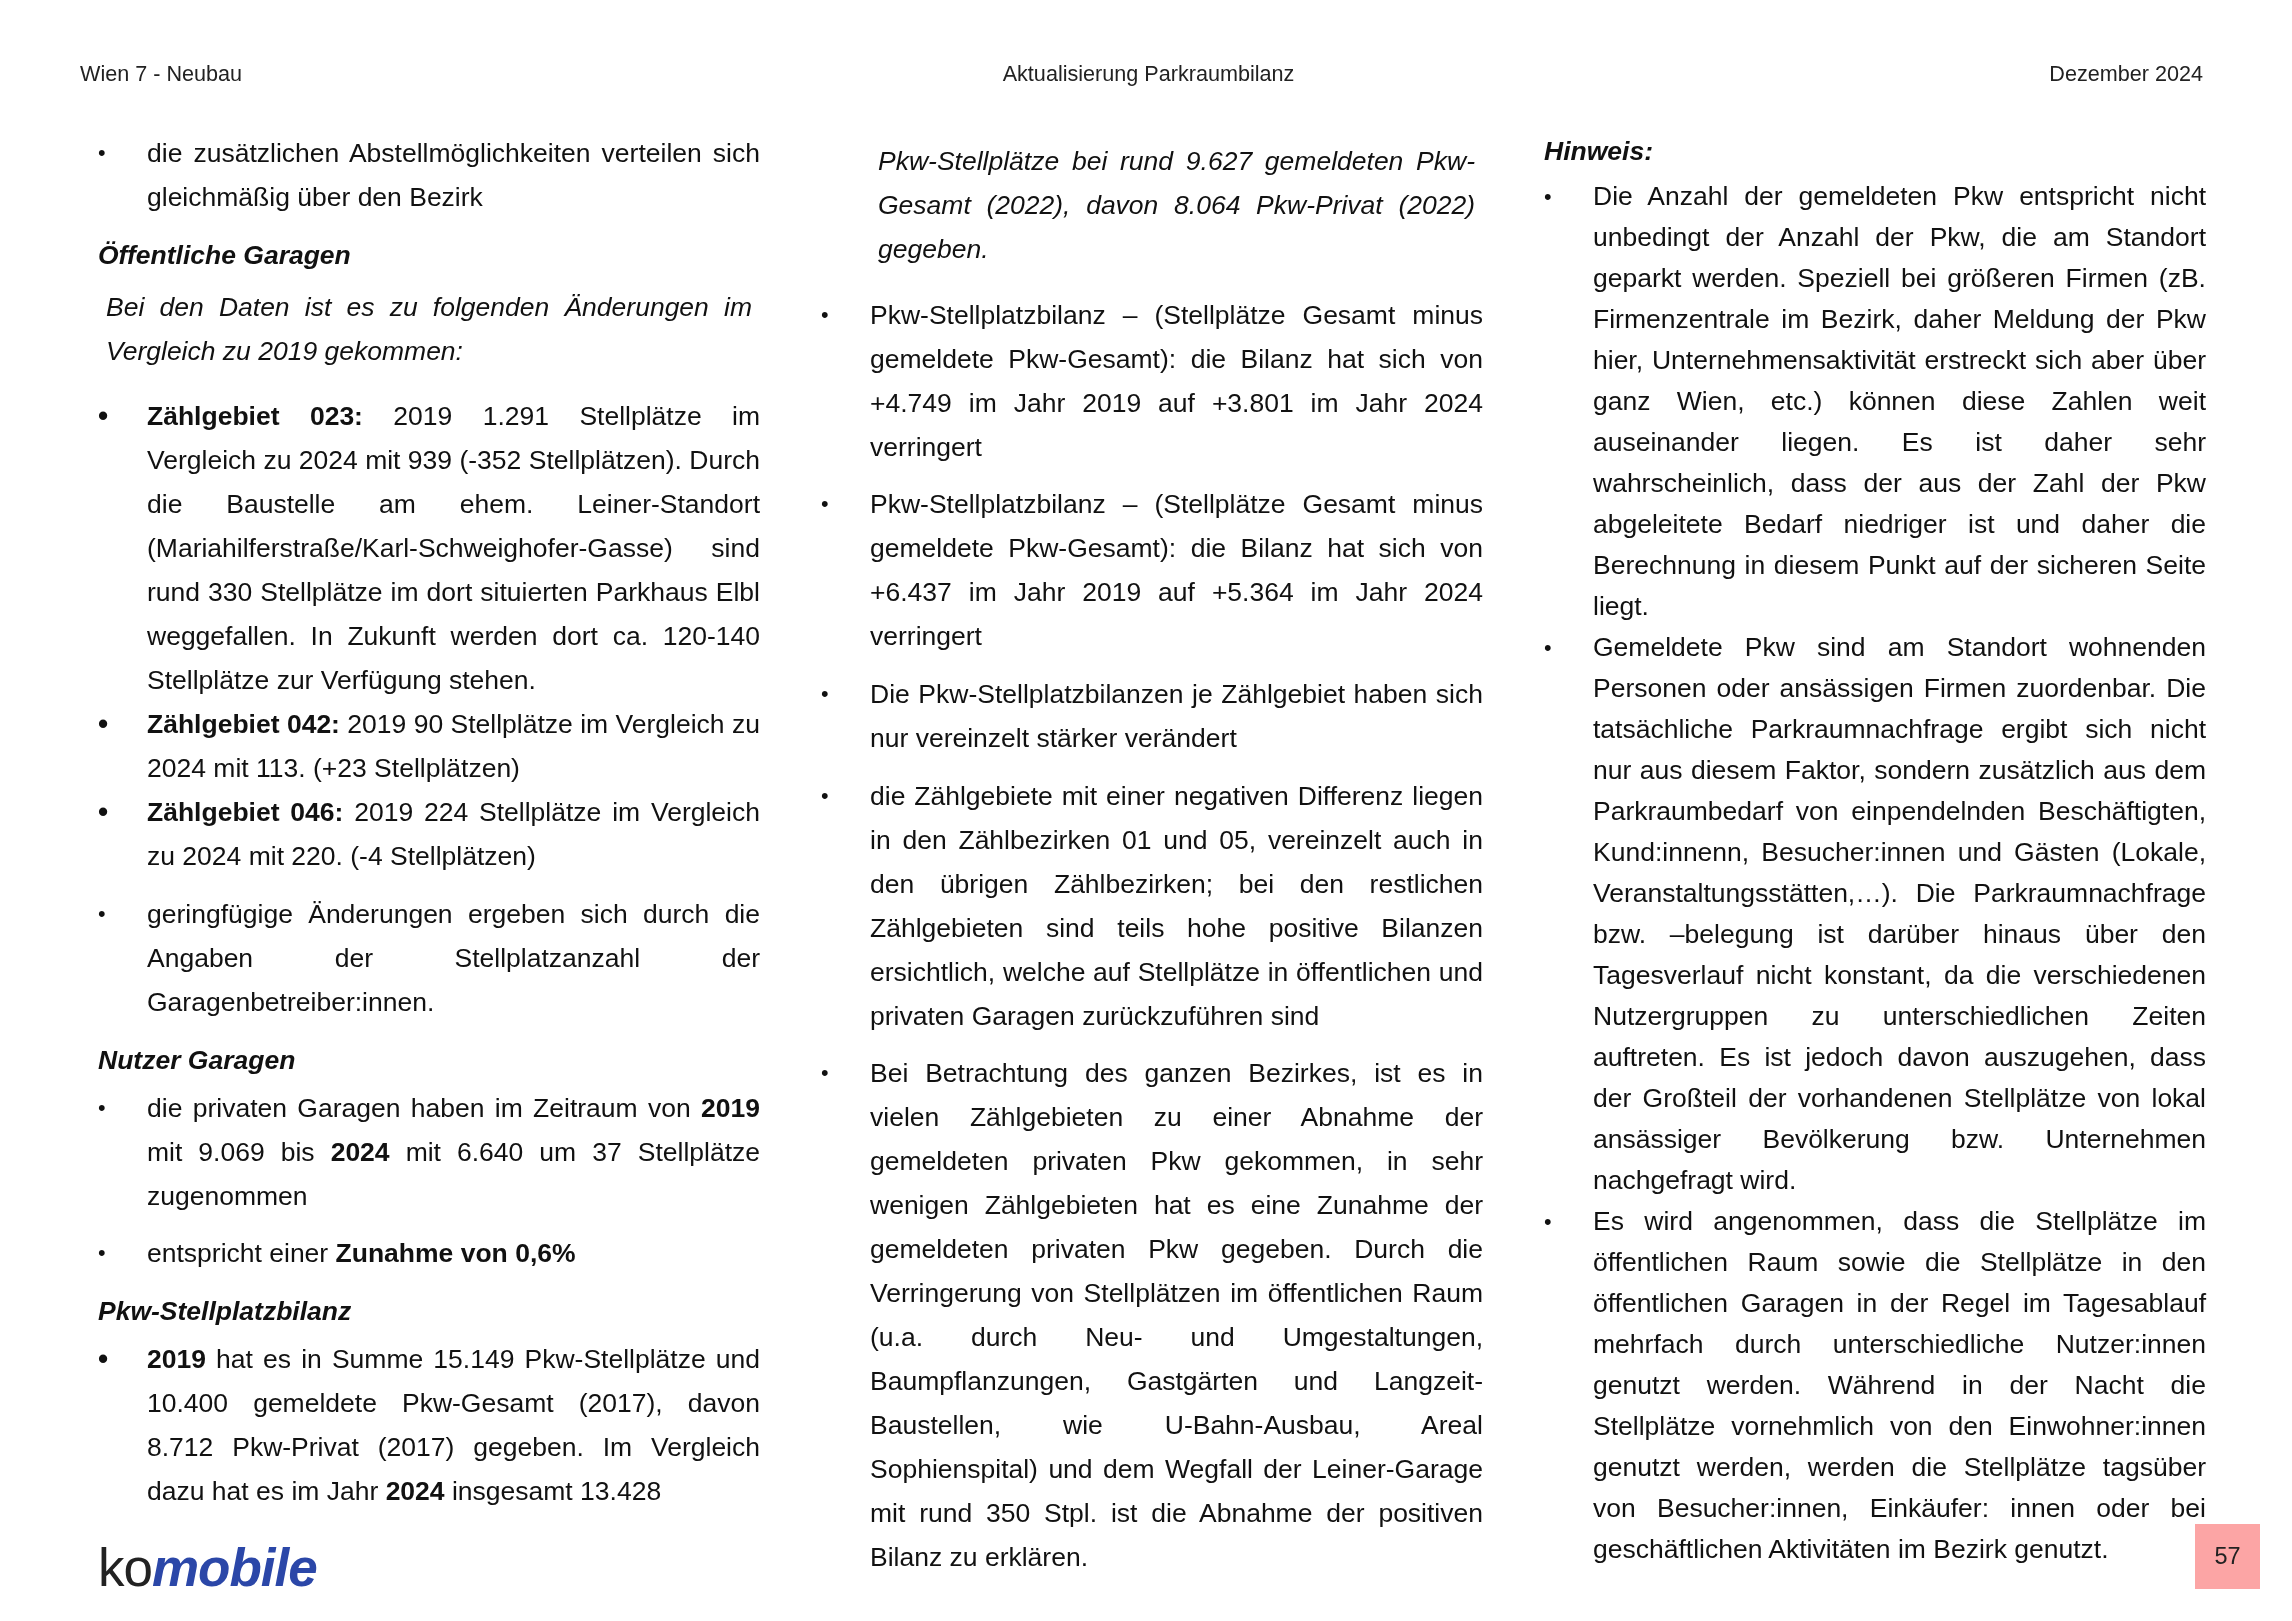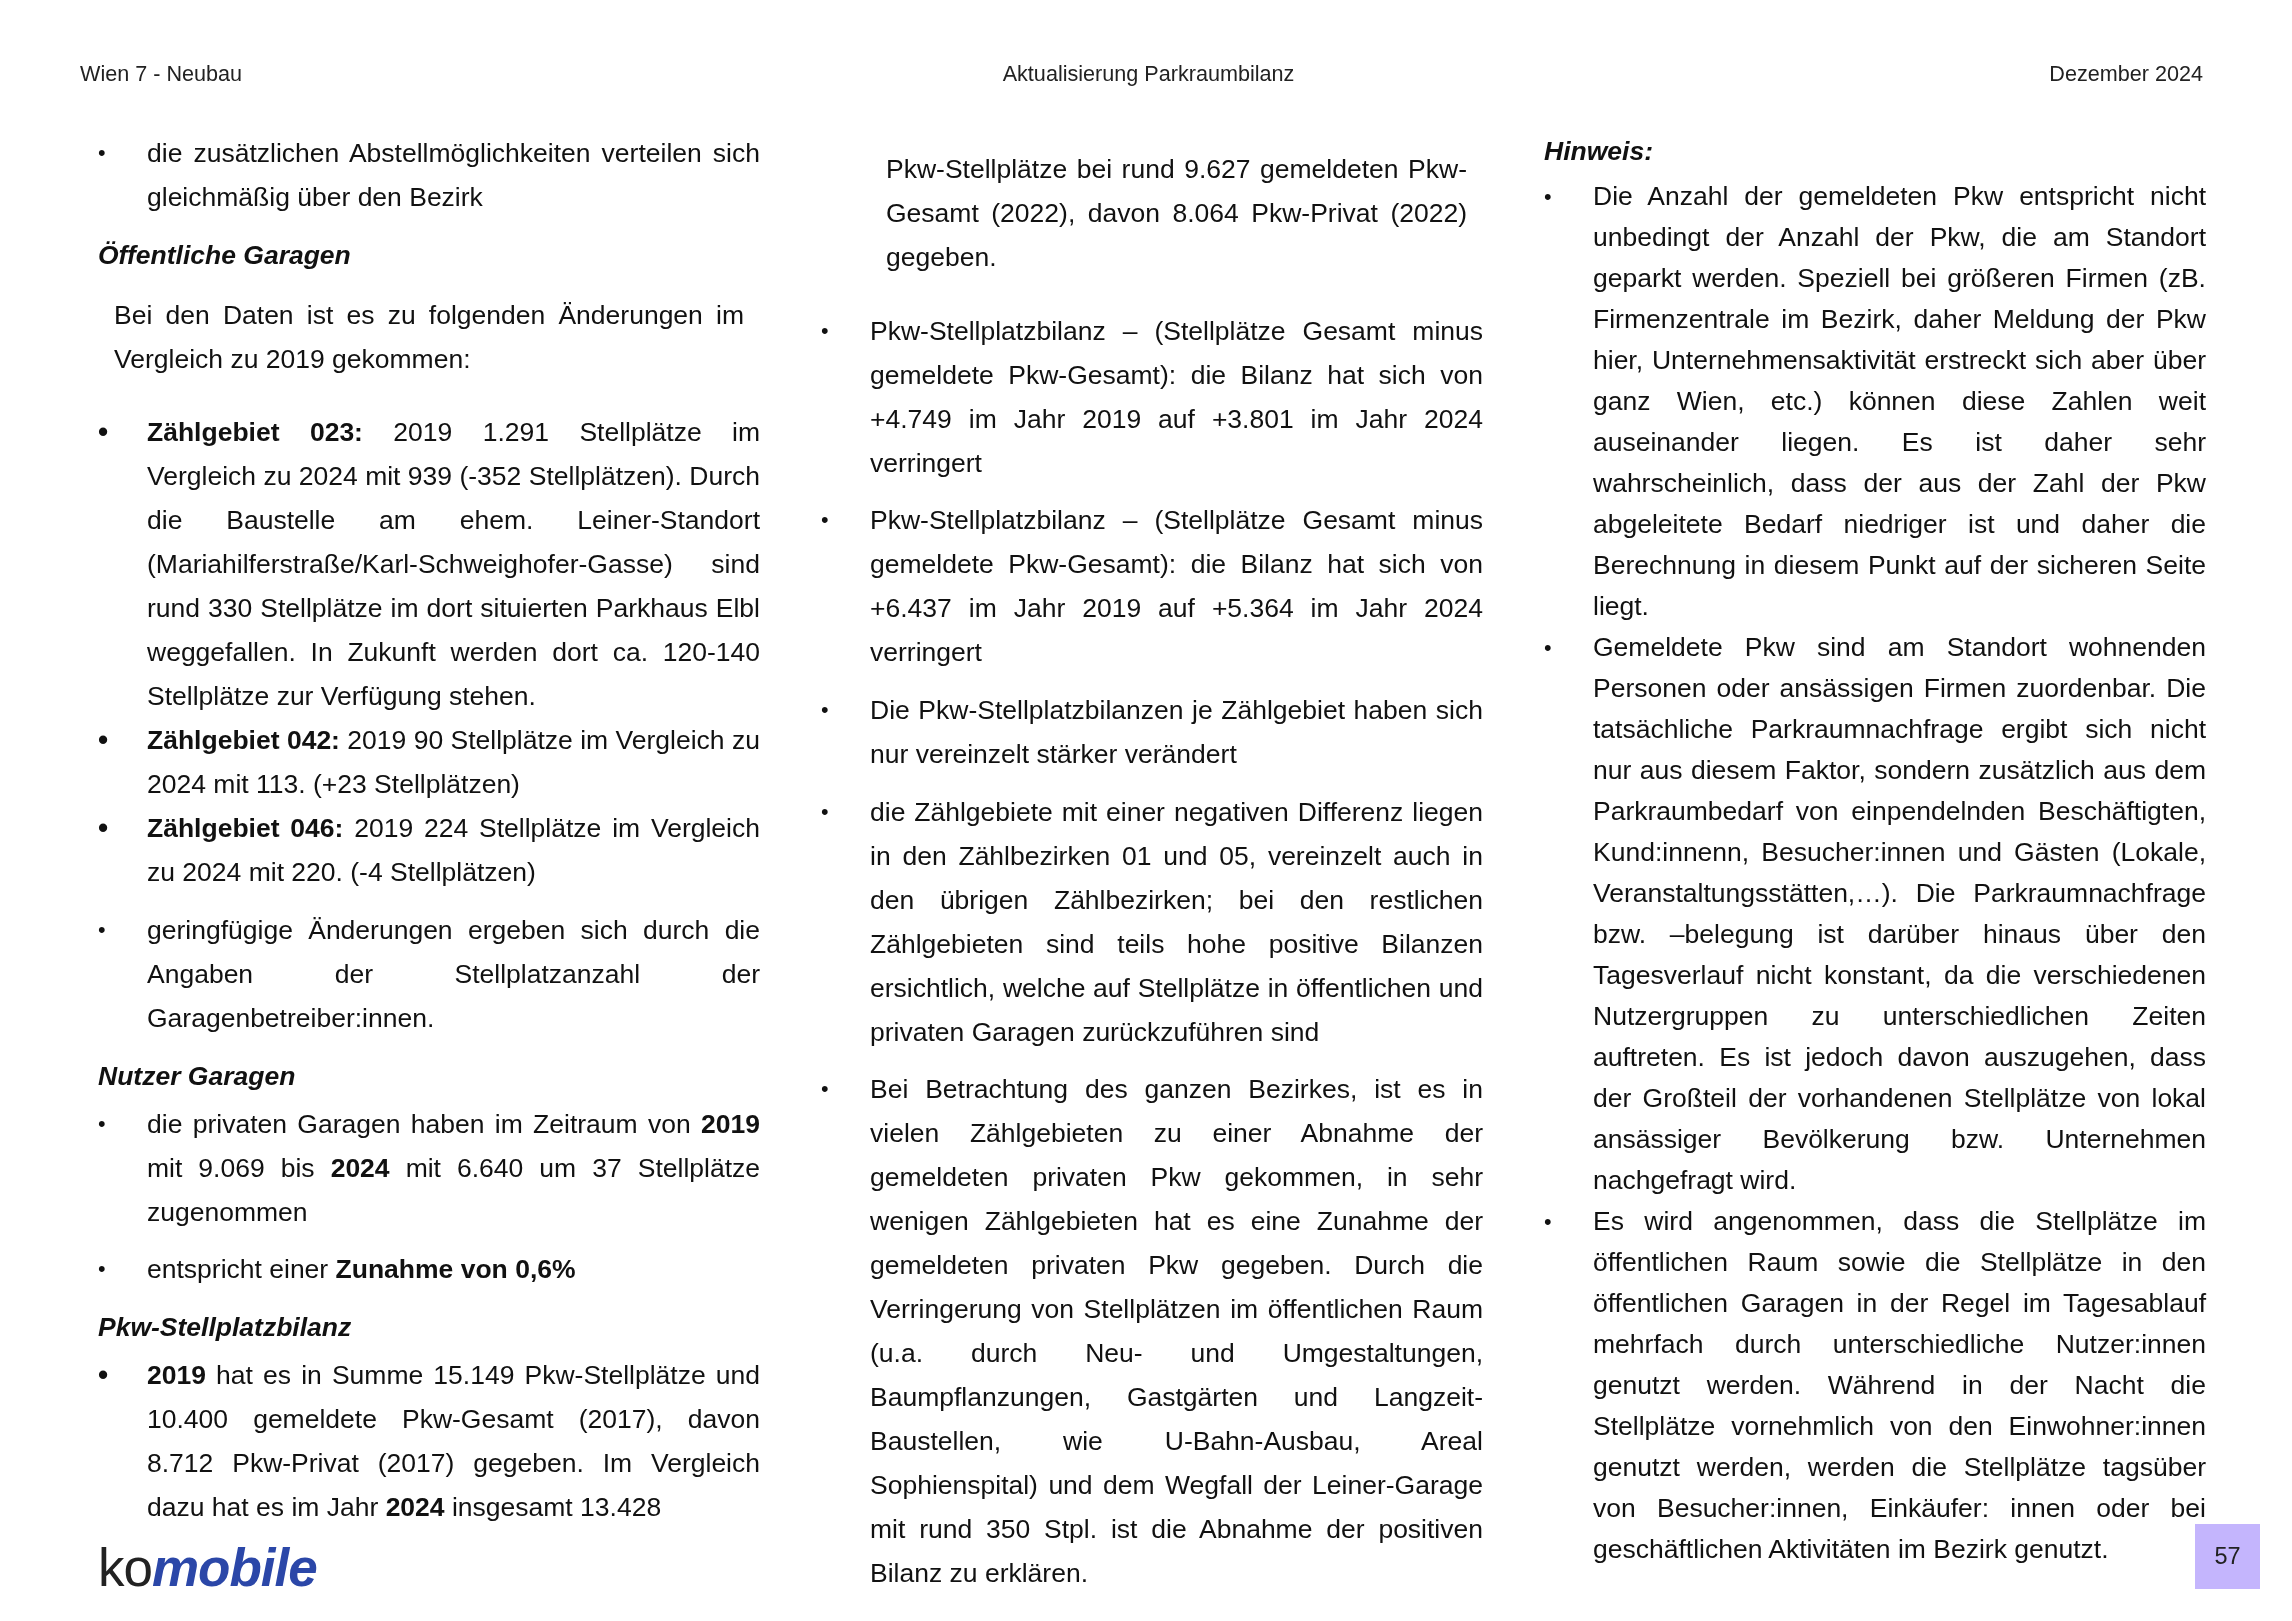--- a/index.html
+++ b/index.html
@@ -9,32 +9,32 @@
   }
   .hdr { position: absolute; top: 61px; font-size: 21.6px; color: #222; }
   .hdr.left { left: 80px; }
   .hdr.center { left: 0; width: 100%; text-align: center; padding-left: 4px; box-sizing: border-box; }
   .hdr.right { right: 90px; }
   .col { position: absolute; top: 131px; font-size: 26.5px; line-height: 44px; }
   .col1 { left: 98px; width: 662px; }
   .col2 { left: 821px; width: 662px; }
   .col3 { left: 1544px; width: 662px; line-height: 41px; }
   .heading { font-weight: bold; font-style: italic; margin: 7.8px 0 3.9px 0; }
-  p.para { margin: 16px; text-align: justify; }
+  p.para { margin: 8px; text-align: justify; font-style: italic; }
   ul.bl { list-style: none; margin: 0; padding: 0; }
   ul.bl li { position: relative; padding-left: 49px; text-align: justify; margin-bottom: 13.7px; }
   ul.bl.tight li { margin-bottom: 0; }
   ul.bl li .dot { position: absolute; left: 0; top: 0; width: 19.6px; text-align: left; font-size: 21.6px; }
   ul.bl li .dot.big { font-size: 29px; font-weight: bold; }
   .spacer { height: 13.7px; }
   b { font-weight: bold; }
   .logo { position: absolute; left: 98px; top: 1537px; font-size: 53px; font-family: "Liberation Sans", sans-serif; letter-spacing: -1px; }
   .logo .ko { color: #222; font-weight: normal; }
   .logo .mobile { color: #2b47a8; font-weight: bold; font-style: italic; }
-  .pagenum { position: absolute; left: 2195px; top: 1524px; width: 65px; height: 65px; background: #c4b5fd;
+  .pagenum { position: absolute; left: 2195px; top: 1524px; width: 65px; height: 65px; background: #fca5a5;
     display: flex; align-items: center; justify-content: center; font-size: 23.5px; color: #222; }
 </style>
 </head>
 <body>
 
 <div class="hdr left">Wien 7 - Neubau</div>
 <div class="hdr center">Aktualisierung Parkraumbilanz</div>
 <div class="hdr right">Dezember  2024</div>
 
 <div class="col col1">

